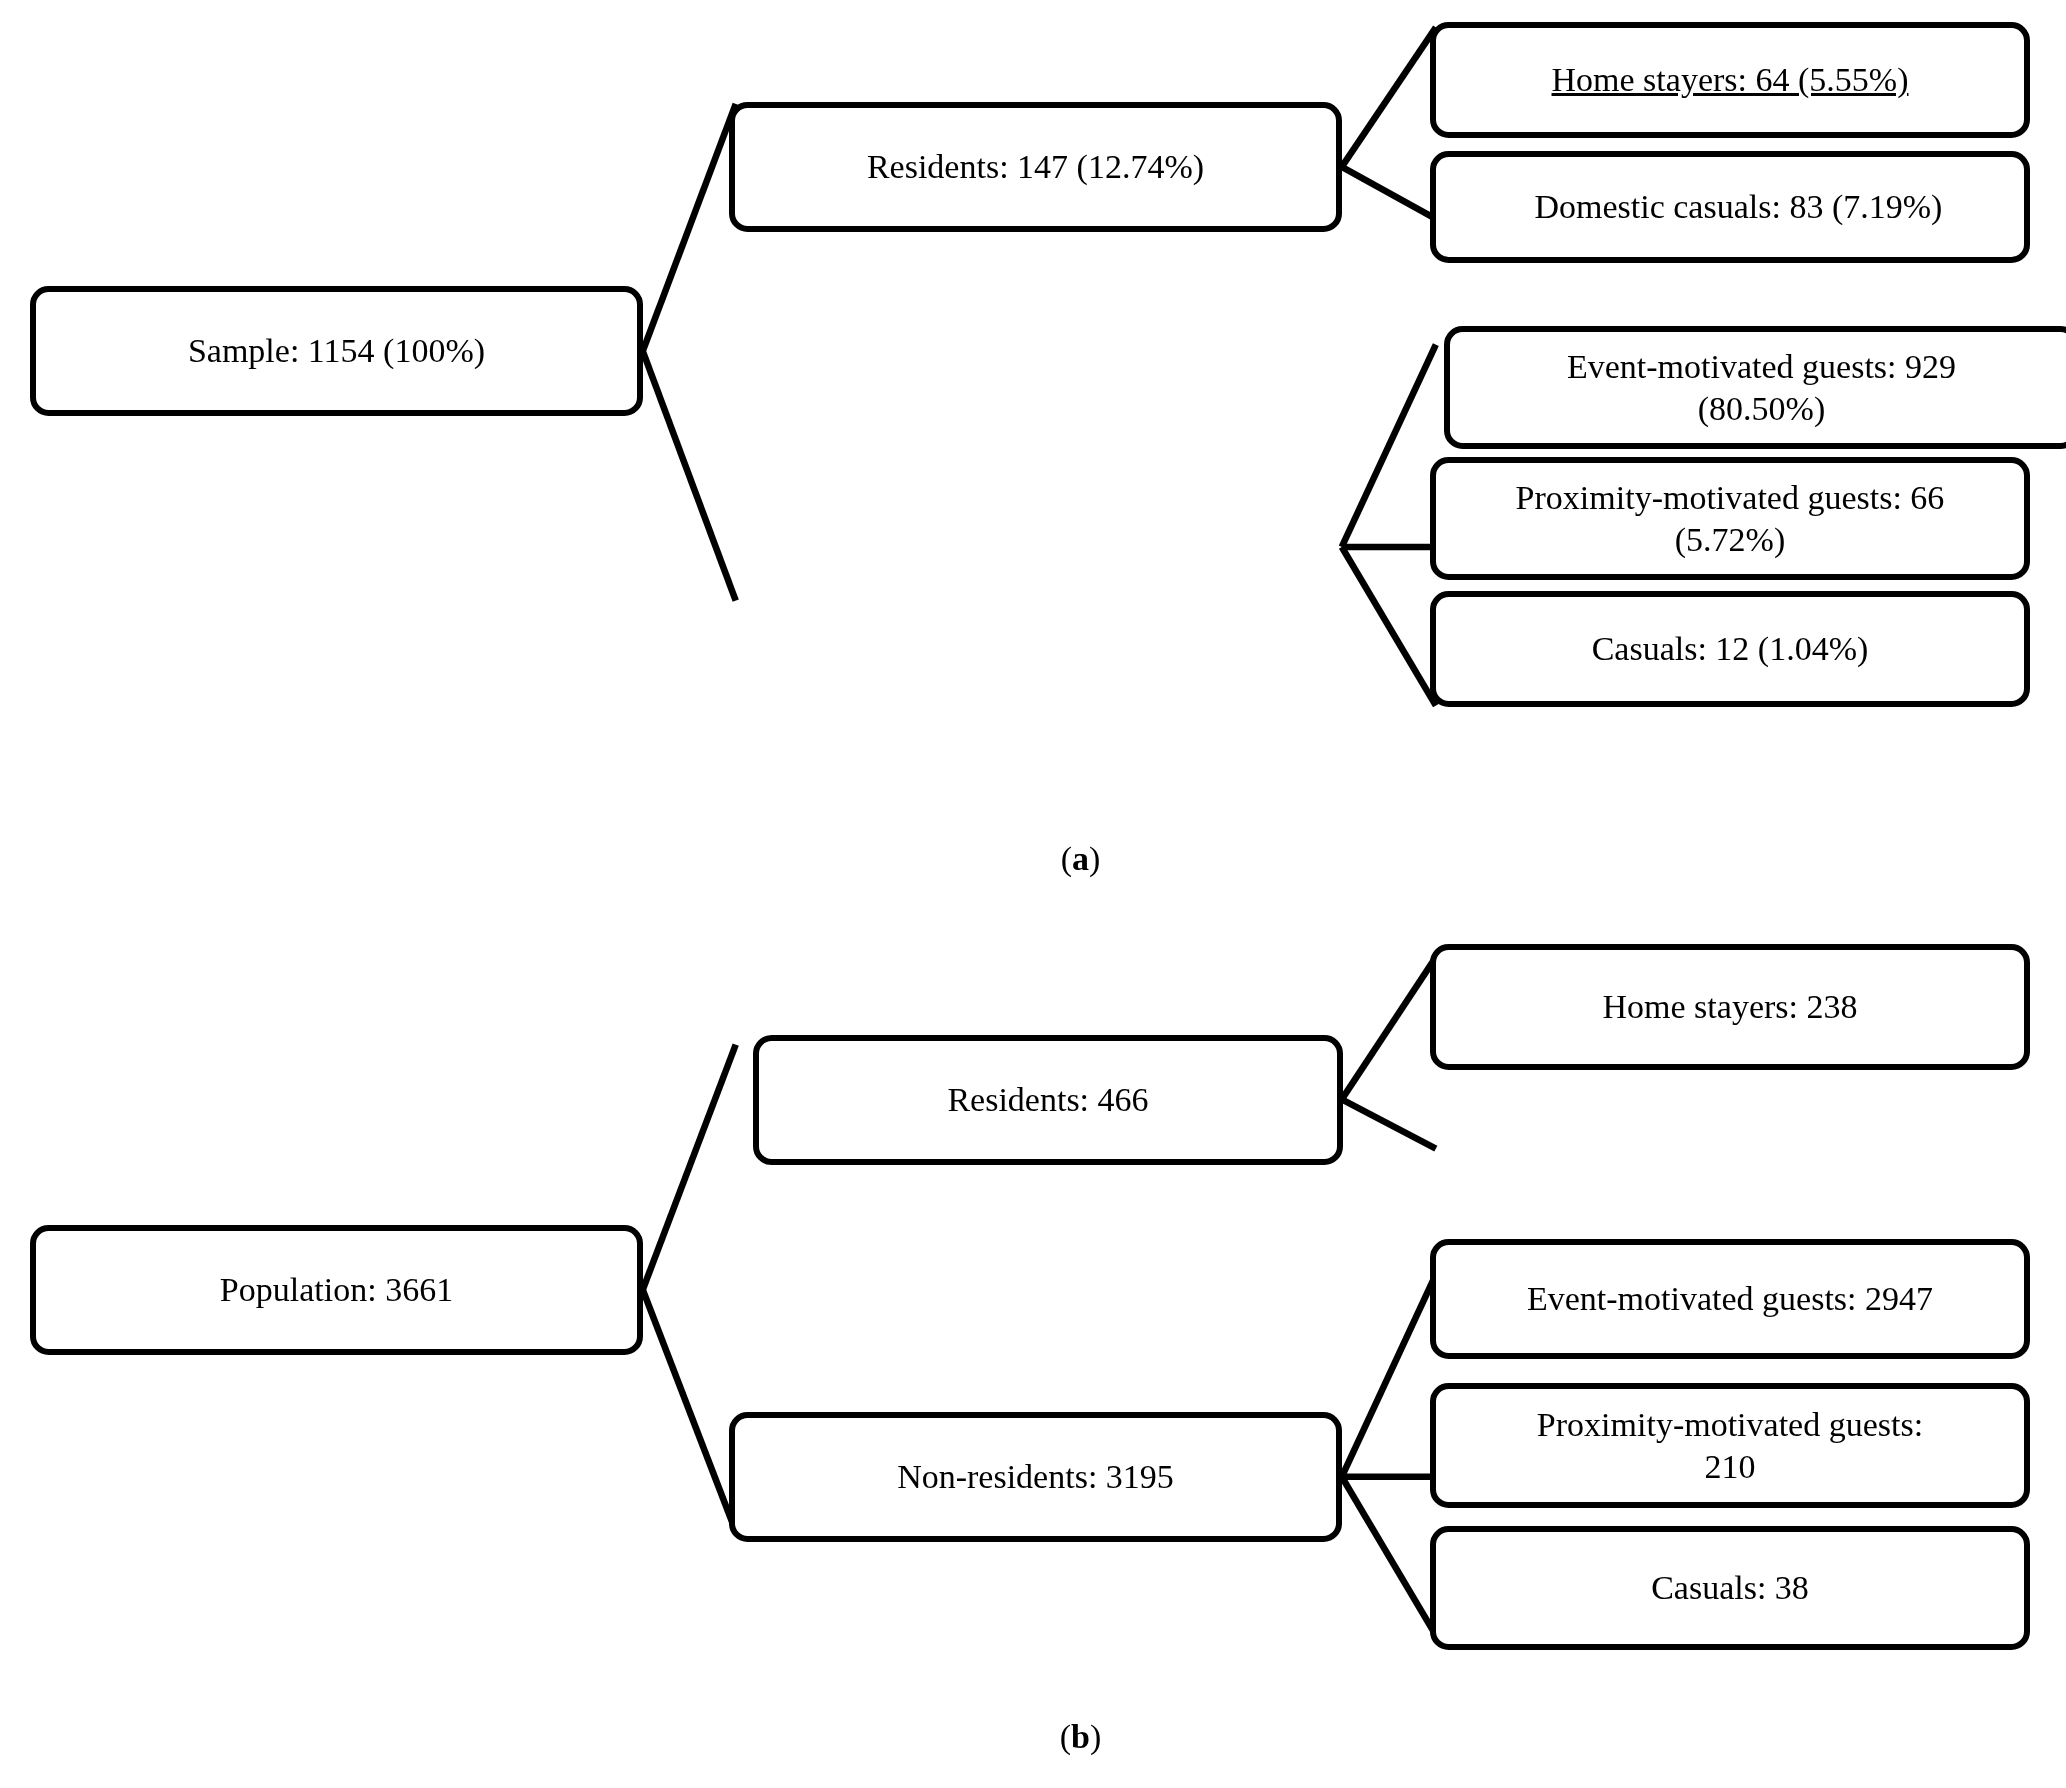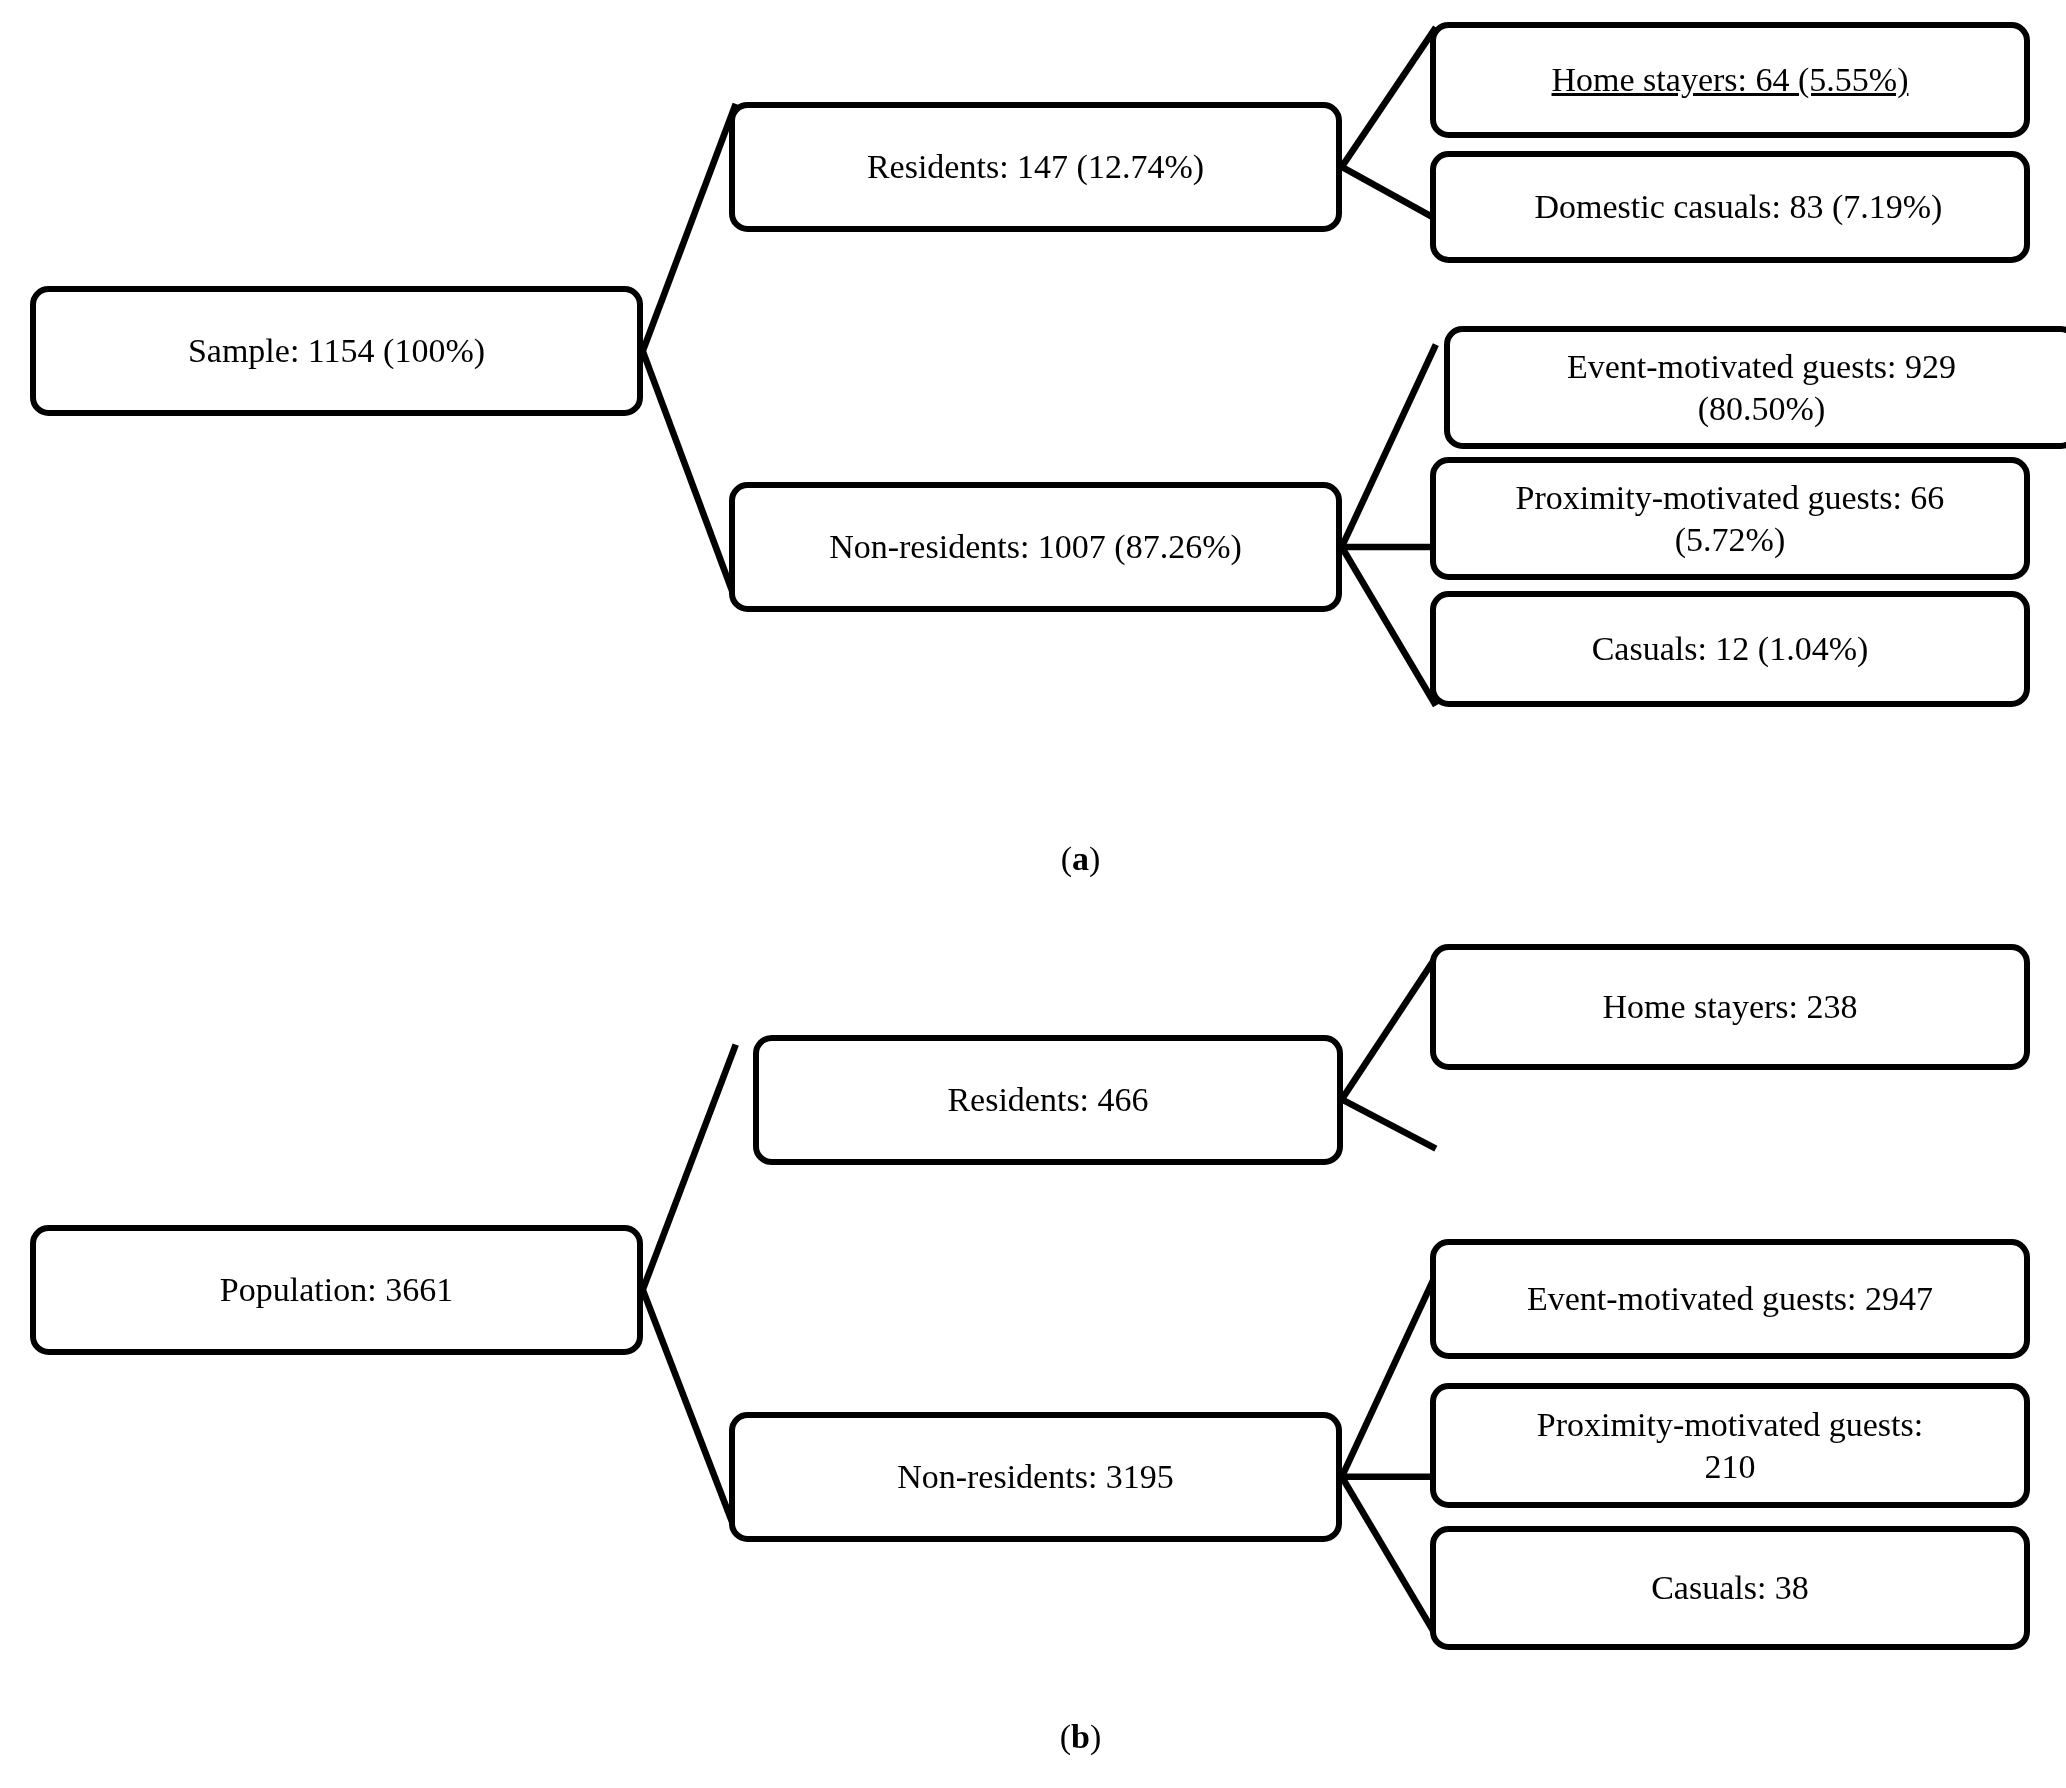--- a/index.html
+++ b/index.html
@@ -87,23 +87,20 @@
   </svg>
 
   <div class="node-box" style="left:30px; top:286px; width:613px; height:130px;">
     <span class="node-label">Sample: 1154 (100%)</span>
   </div>
 
   <div class="node-box" style="left:729px; top:102px; width:613px; height:130px;">
     <span class="node-label">Residents: 147 (12.74%)</span>
   </div>
 
-  <div class="node-box" style="left:729px; top:482px; width:613px; height:130px;">
-    <span class="node-label">Non-residents: 1007 (87.26%)</span>
-  </div>
 
   <div class="node-box" style="left:1430px; top:22px; width:600px; height:116px;text-decoration:underline;">
     <span class="node-label">Home stayers: 64 (5.55%)</span>
   </div>
 
   <div class="node-box" style="left:1430px; top:151px; width:600px; height:112px;padding-left:31px;">
     <span class="node-label">Domestic casuals: 83 (7.19%)</span>
   </div>
 
   <div class="node-box" style="left:1430px; top:326px; width:635px; height:123px;margin-left:14px;">

